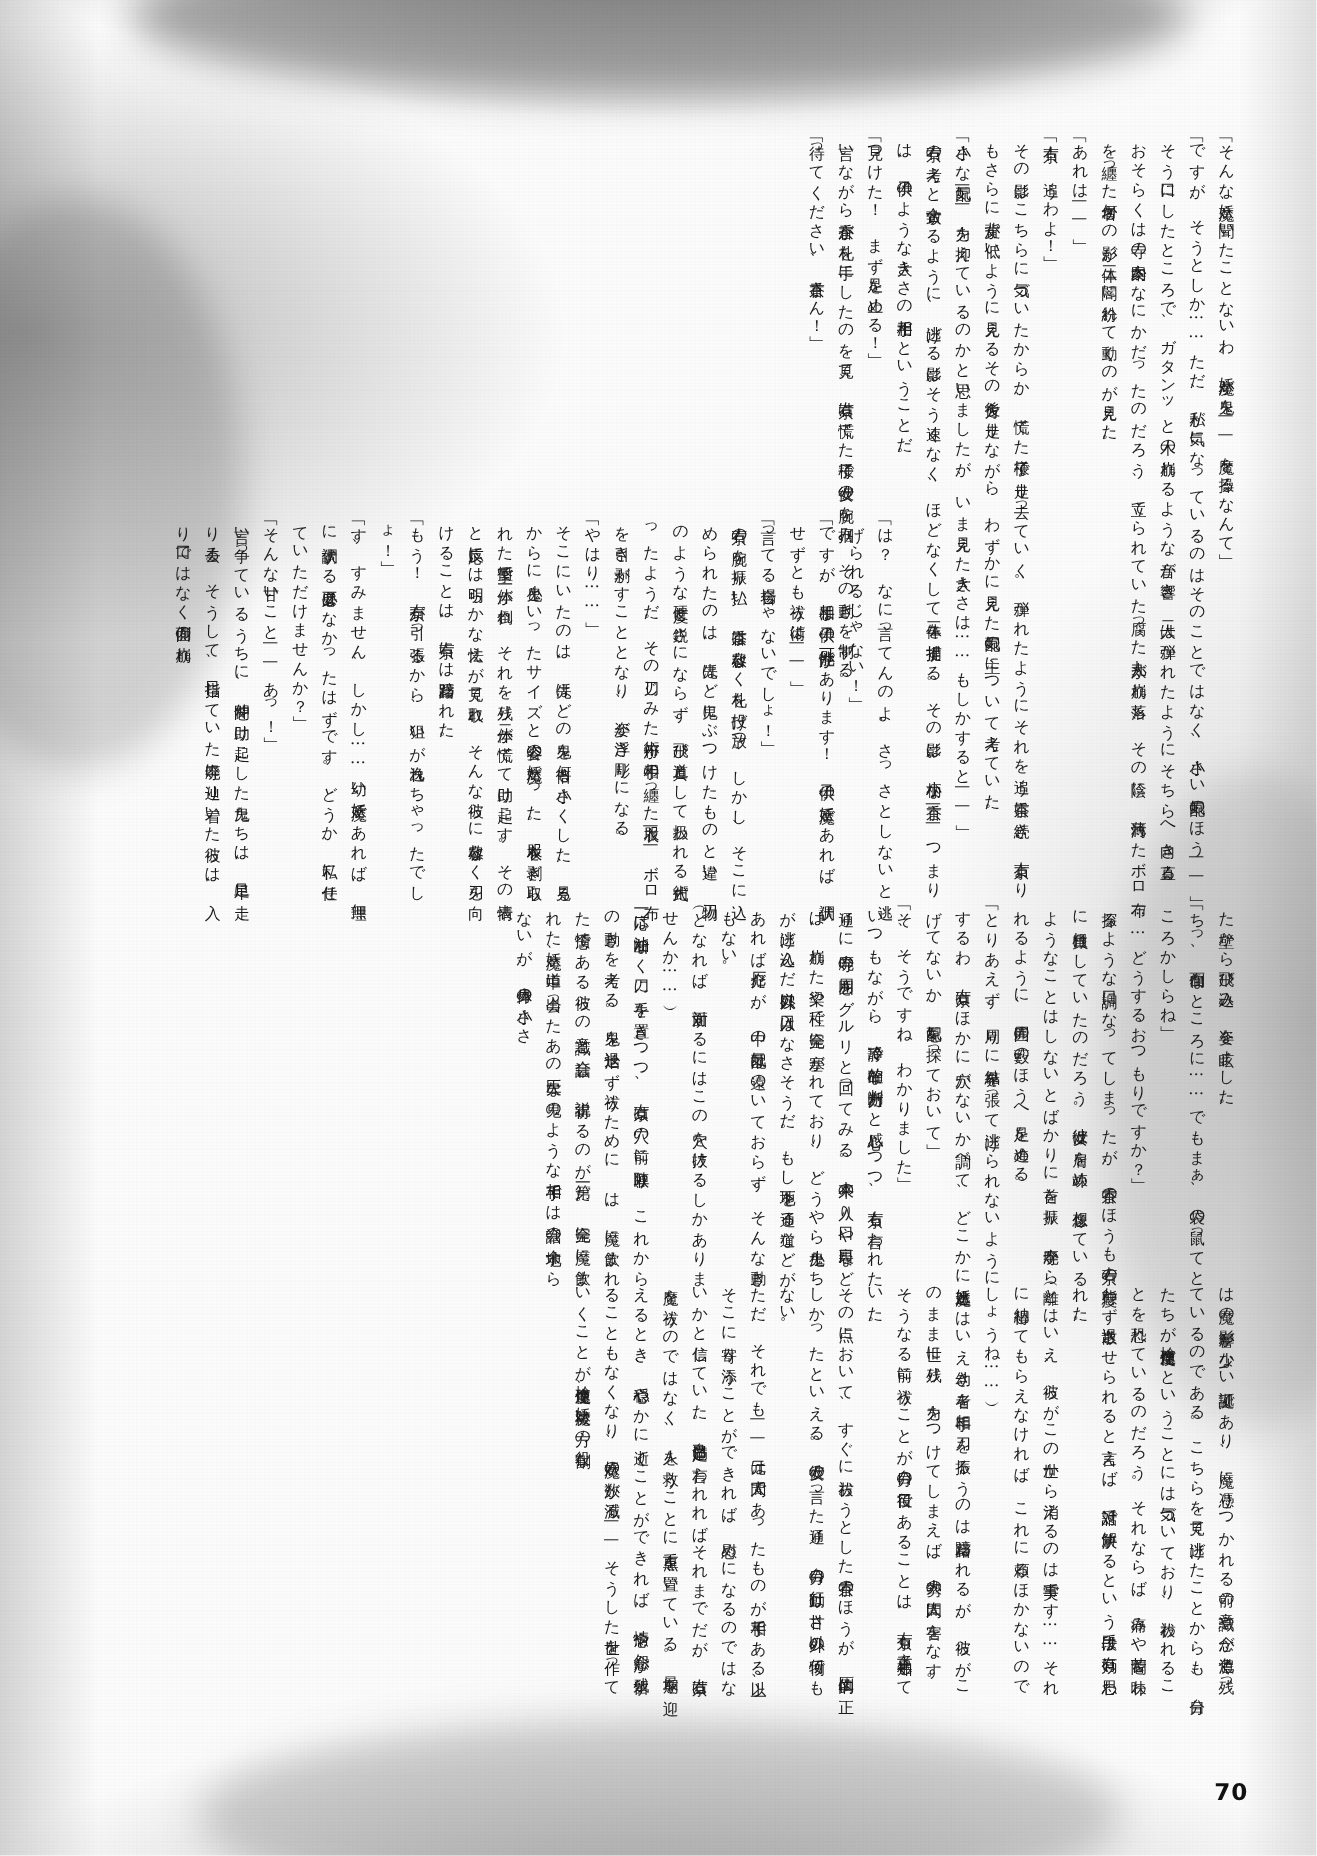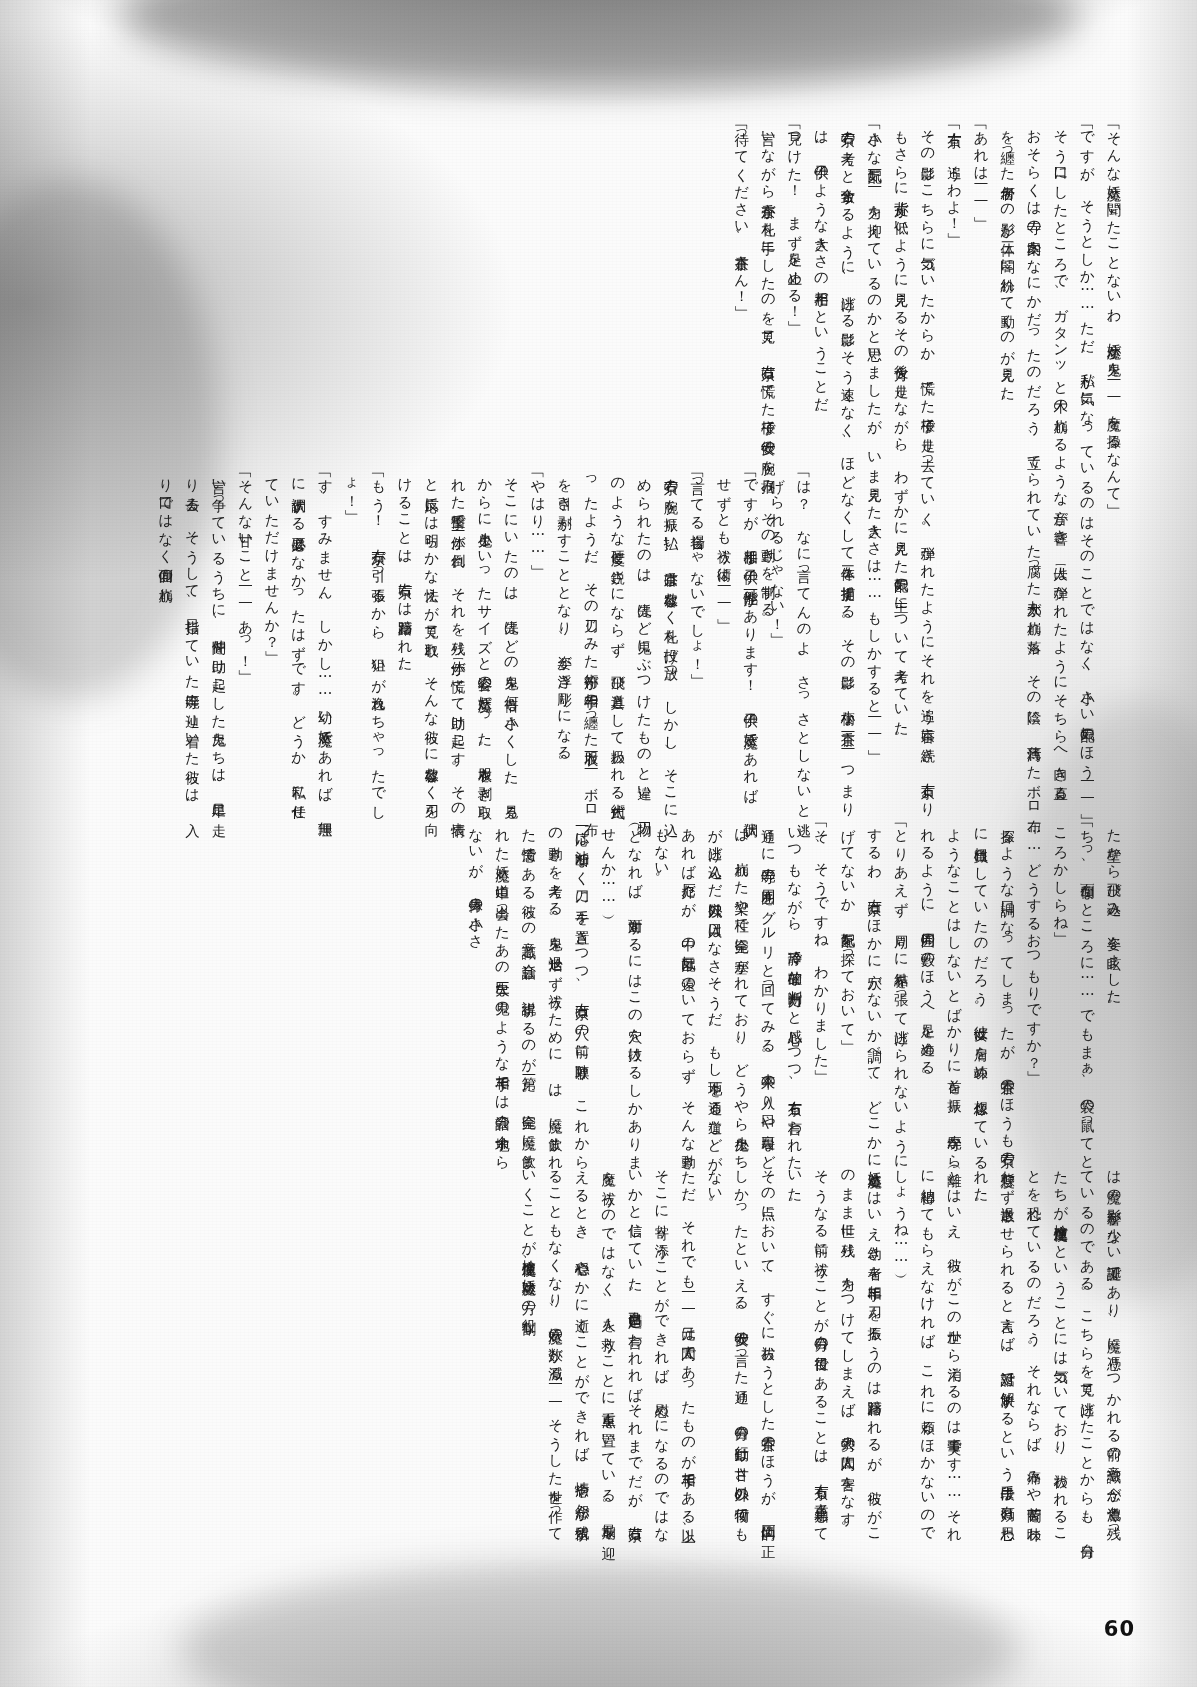--- a/index.html
+++ b/index.html
@@ -126,15 +126,15 @@
 いつもながら、冷静で的確な判断力だと感心しつつ、右京も言われた通りに廃寺の周囲をグルリと回ってみる。本来の入り口や裏口などは、崩れた梁や柱で完全に塞がれており、どうやら小鬼たちが逃げ込んだ穴以外に入口はなさそうだ。もし地下を通る道などがあれば厄介だが、中の気配は遠のいておらず、そんな動きもない。
 （となれば、対面するにはこの穴を抜けるしかありませんか……）
 一応は油断なく刀に手を置きつつ、右京は穴の前に陣取り、これからの動きを考える。鬼を退治せず祓うために は、魔に飲まれた情念である彼らの意識と会話し、説得するのが第一だ。完全に魔に飲まれた妖魔、道中に出会ったあの巨大な鬼のような相手では会話の余地すらないが、身体の小ささ</div>
 
   <div id="colD" class="textblock col-block" style="width:620px; white-space:pre-wrap;">は魔の影響が少ない証拠であり、魔に憑りつかれる前の意識や念が色濃く残っているのである。こちらを見て逃げたことからも、自分たちが検魔違使だということには気づいており、祓われることを恐れているのだろう。それならば、痛みや苦悶を味わわず退散させられると言えば、対話で解決するという手段は有効に思われた。
 （とはいえ、彼らがこの世から消えるのは事実です……それに納得してもらえなければ、これに頼るほかないのでしょうね……）
 妖魔とはいえ幼き者を相手に刀を振るうのは躊躇われるが、彼らがこのまま世に残り、力をつけてしまえば、大勢の人間に害をなす。そうなる前に祓うことが自分の役目であることは、右京も重々承知していた。
 その点において、すぐに祓おうとした京香のほうが、圧倒的に正しかったといえる。彼女の言った通り、自分の行動は甘さ以外の何物でもない。
 ただ、それでも——元は人間であったものが相手である以上、そこに寄り添うことができれば、慰めになるのではないかと信じていた。自己満足と言われればそれまでだが、右京は魔を祓うのではなく、人を救うことに重点を置いている。最期を迎えるとき、心穏やかに逝くことができれば、情念や怨念が残留することもなくなり、妖魔の数が減る——そうした世を作っていくことが検魔違使、妖魔祓い方の役割な</div>
 
-  <div class="pagenum">60</div>
+  <div class="pagenum">70</div>
 
 </div>
 
 </body></html>

